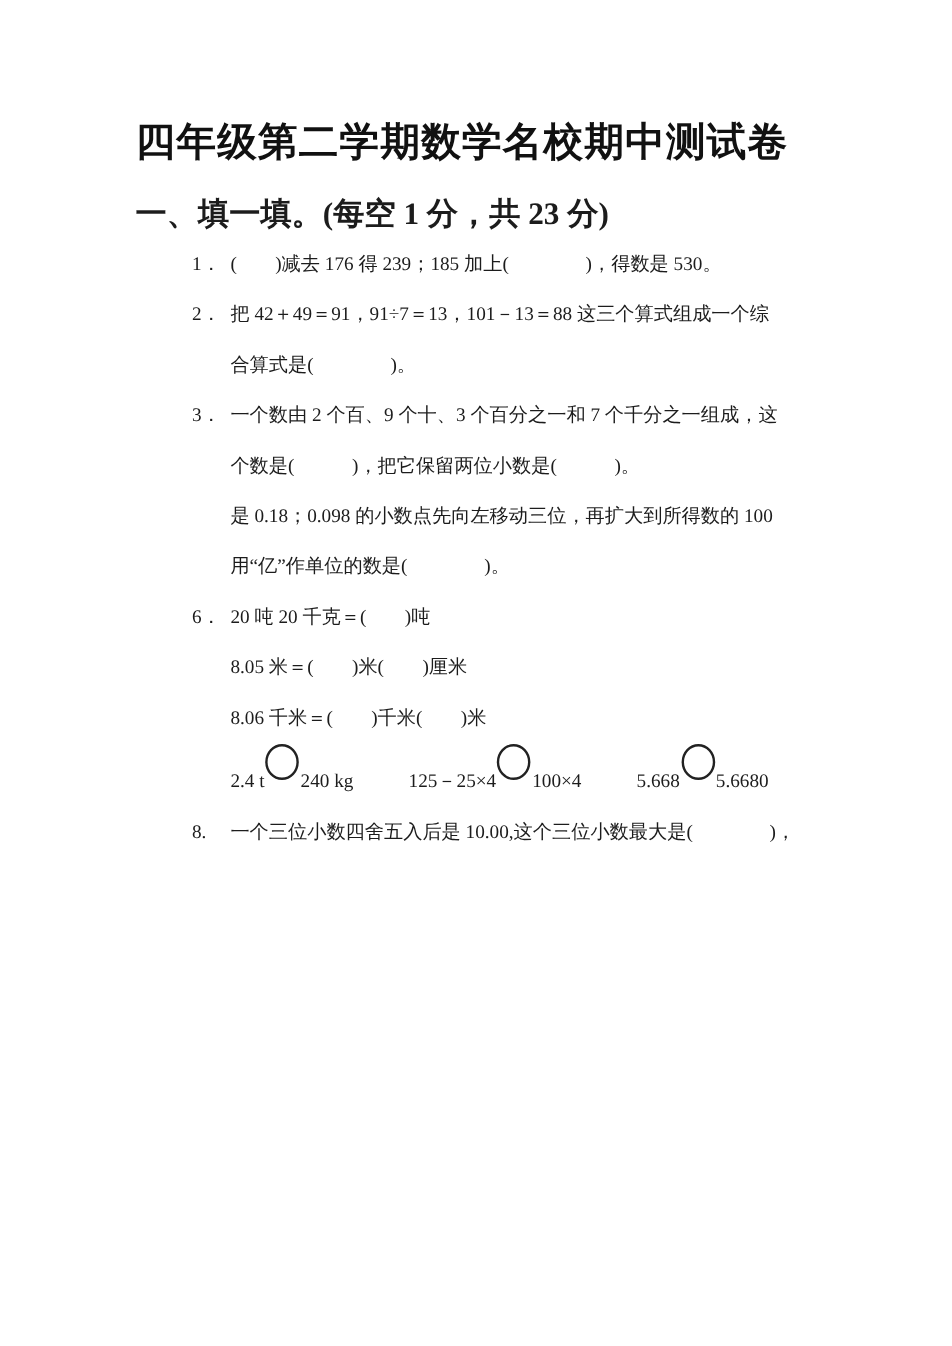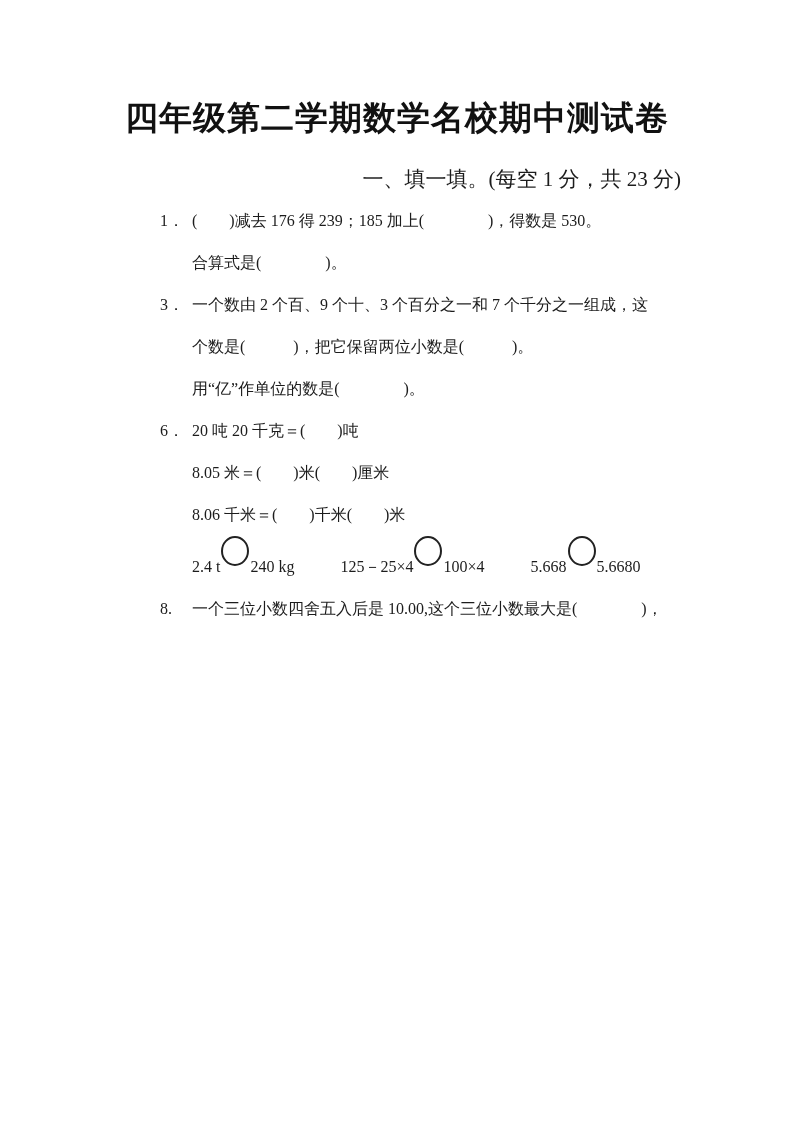--- a/index.html
+++ b/index.html
@@ -20,30 +20,28 @@
     height: 1122px;
     padding: 0 112px 0 113px;
     background: #ffffff;
   }
   .title {
     margin: 88px 0 0 0;
     font-family: "Liberation Sans", "DejaVu Sans", sans-serif;
     font-weight: 700;
     font-size: 33px;
     line-height: 60px;
-    text-align: center;
     letter-spacing: 1px;
     color: #111111;
   }
   .section-heading {
     margin-top: 10px;
-    font-size: 21px;
+    font-size: 26px;
     line-height: 42px;
-    font-weight: 400;
-    text-align: right;
+    font-weight: 700;
   }
   .q {
     padding-left: 32px;
     font-size: 16px;
     margin-left: 47px;
   }
   .q .line {
     line-height: 42px;
   }
   .q .first {
@@ -76,29 +74,31 @@
 
   <h1 class="title">四年级第二学期数学名校期中测试卷</h1>
 
   <div class="section-heading">一、填一填。(每空 1 分，共 23 分)</div>
 
   <div class="q">
     <div class="line first"><span class="qnum">1．</span><span>(　　)减去 176 得 239；185 加上(　　　　)，得数是 530。</span></div>
   </div>
 
   <div class="q">
+    <div class="line first"><span class="qnum">2．</span><span>把 42＋49＝91，91÷7＝13，101－13＝88 这三个算式组成一个综</span></div>
     <div class="line">合算式是(　　　　)。</div>
   </div>
 
   <div class="q">
     <div class="line first"><span class="qnum">3．</span><span>一个数由 2 个百、9 个十、3 个百分之一和 7 个千分之一组成，这</span></div>
     <div class="line">个数是(　　　)，把它保留两位小数是(　　　)。</div>
   </div>
 
   <div class="q">
+    <div class="line">是 0.18；0.098 的小数点先向左移动三位，再扩大到所得数的 100</div>
   </div>
 
   <div class="q">
     <div class="line">用“亿”作单位的数是(　　　　)。</div>
   </div>
 
   <div class="q">
     <div class="line first"><span class="qnum">6．</span><span>20 吨 20 千克＝(　　)吨</span></div>
     <div class="line">8.05 米＝(　　)米(　　)厘米</div>
     <div class="line">8.06 千米＝(　　)千米(　　)米</div>

